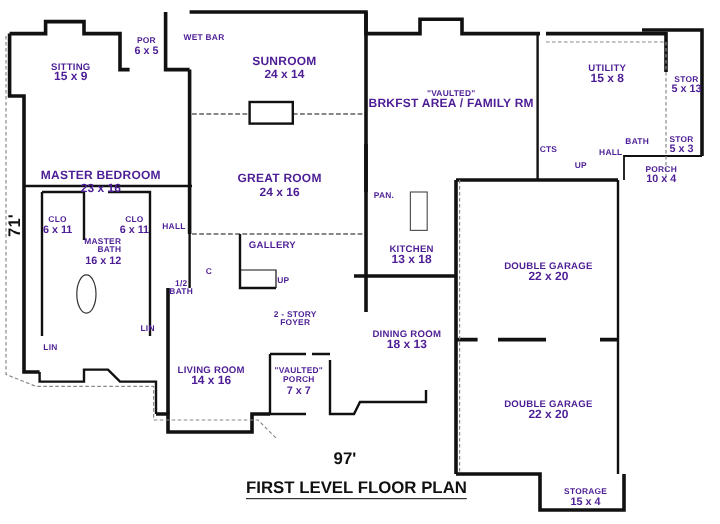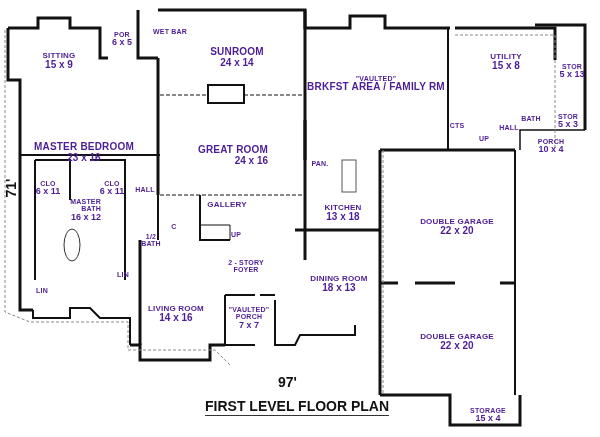--- a/index.html
+++ b/index.html
@@ -96,21 +96,21 @@
     <span class="d">5 x 13</span>
   </div>
 <div class="lbl sm" style="left:568px;top:113px;">
     <span class="n">STOR</span>
     <span class="d">5 x 3</span>
   </div>
 <div class="lbl big" style="left:84px;top:98px;margin-top:44px;">
     <span class="n">MASTER BEDROOM</span>
     <span class="d">23 x 16</span>
   </div>
-<div class="lbl big" style="left:233px;top:145px;text-align:right;">
+<div class="lbl big" style="left:233px;top:145px;">
     <span class="n">GREAT ROOM</span>
     <span class="d">24 x 16</span>
   </div>
 <div class="lbl" style="left:343px;top:204px;">
     <span class="n">KITCHEN</span>
     <span class="d">13 x 18</span>
   </div>
 <div class="lbl sm" style="left:320px;top:160px;">
     <span class="n">PAN.</span>
   </div>

